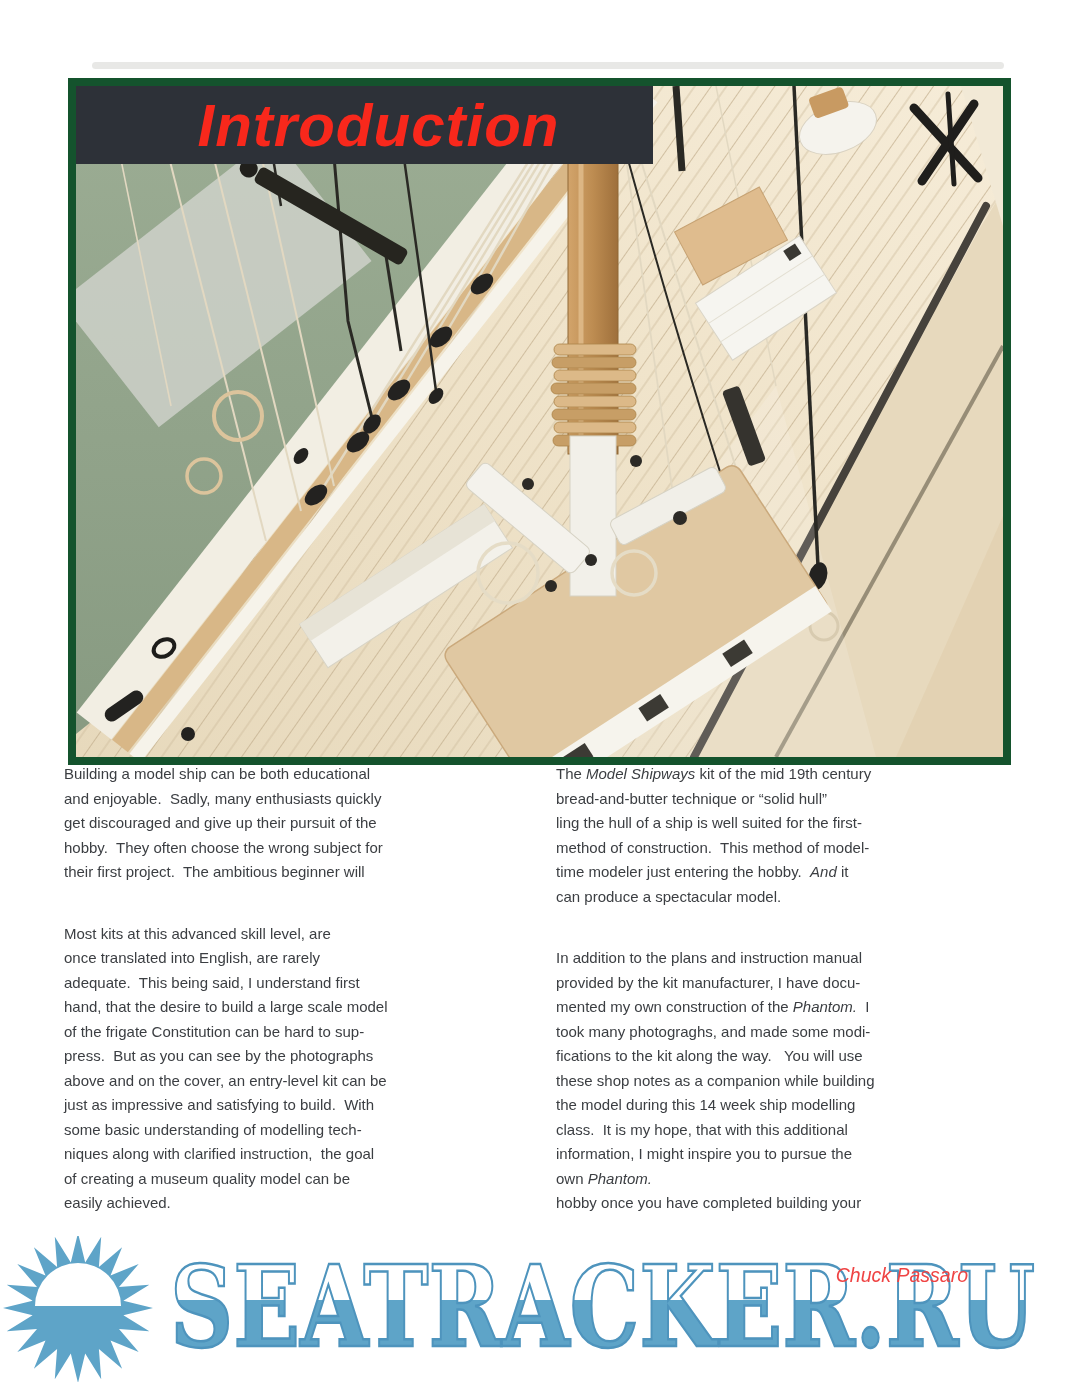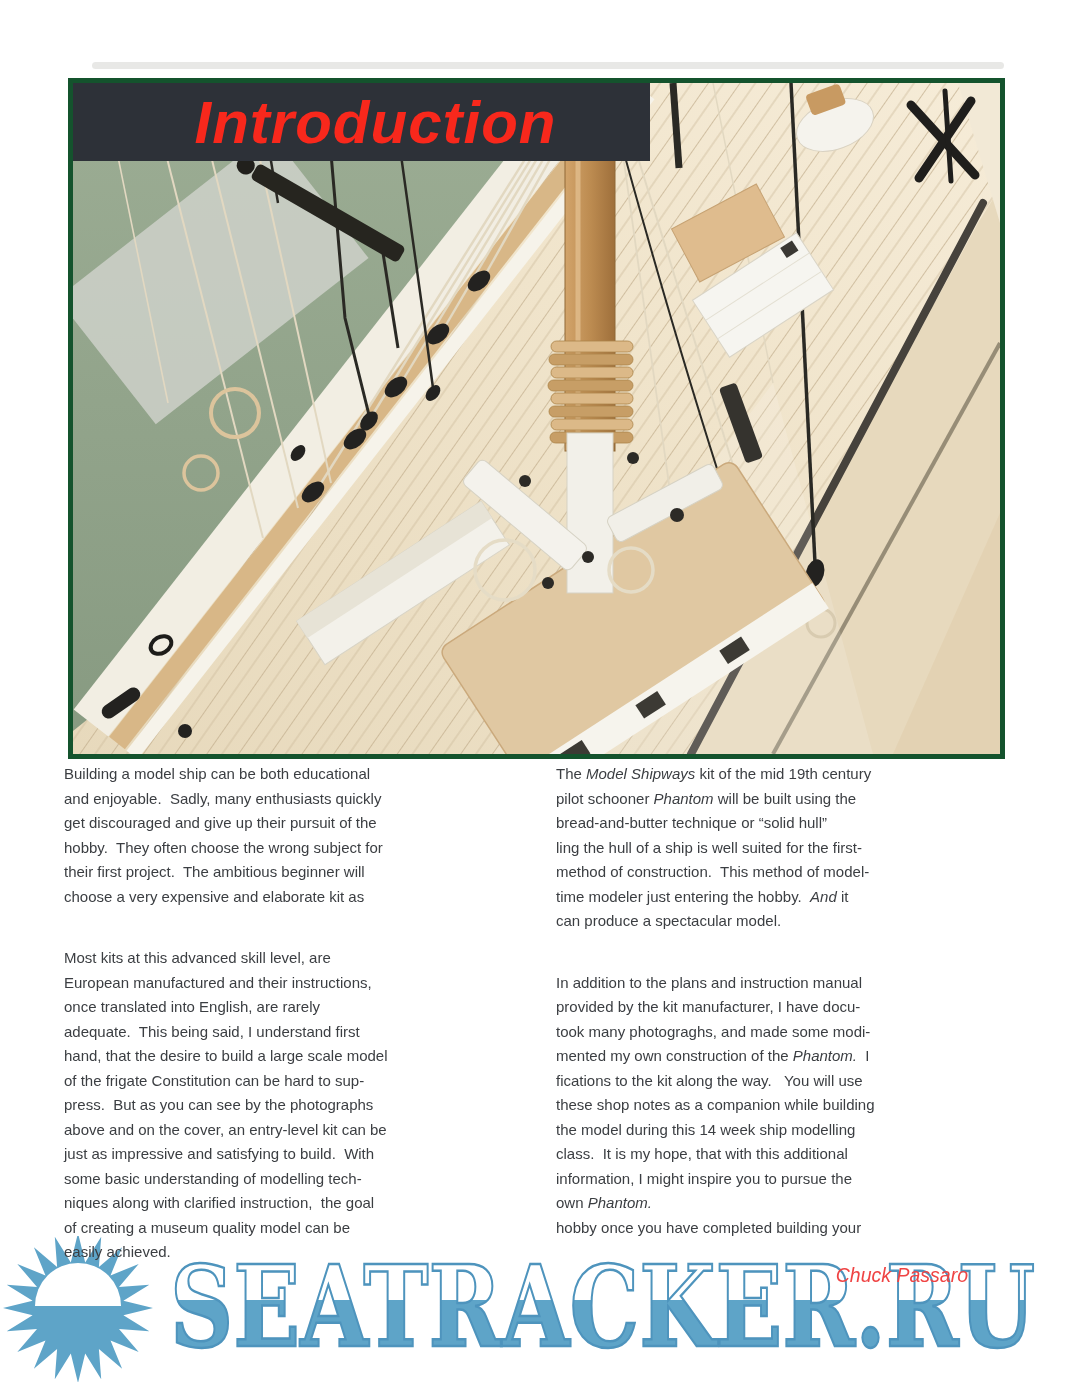--- a/index.html
+++ b/index.html
@@ -1,21 +1,21 @@
 <!DOCTYPE html>
 <html><head>
 <meta charset="utf-8">
 <style>
   html,body{margin:0;padding:0;background:#ffffff;}
   .page{position:relative;width:1080px;height:1382px;background:#fff;overflow:hidden;
         font-family:"Liberation Sans","DejaVu Sans",sans-serif;color:#3b3e42;}
   .scan-streak{position:absolute;left:92px;top:62px;width:912px;height:7px;
         background:#d8d8d6;opacity:.6;border-radius:4px;z-index:0;}
   .photo-frame{position:absolute;left:68px;top:78px;width:927px;height:671px;
-        border:5px solid #14532d;background:#fde047;z-index:1;}
+        border:8px solid #14532d;background:#fde047;z-index:1;}
   .photo-svg{position:absolute;left:0;top:0;width:927px;height:671px;display:block;}
   .banner{position:absolute;left:0;top:0;width:577px;height:78px;background:#2d3138;
         display:flex;align-items:center;justify-content:center;}
   .banner .title{font-size:60px;font-weight:bold;font-style:italic;color:#f8281c;
         letter-spacing:1px;padding-left:28px;}
   .col{position:absolute;top:762px;z-index:3;font-size:15px;line-height:24.5px;}
   .col-left{left:64px;width:466px;}
   .col-right{left:556px;width:466px;}
   .para{margin:0 0 37px 0;}
   .line{white-space:pre;height:24.5px;}
@@ -214,53 +214,50 @@
     <text class="wm-text" x="170" y="110" font-size="112" textLength="865" lengthAdjust="spacingAndGlyphs" fill="url(#wmGrad)" stroke="#4e94bd" stroke-width="2.5">SEATRACKER.RU</text>
   </svg>
 
   <div class="col col-left">
       <div class="para">
         <div class="line"><span>Building a model ship can be both educational</span></div>
         <div class="line"><span>and enjoyable.  Sadly, many enthusiasts quickly</span></div>
         <div class="line"><span>get discouraged and give up their pursuit of the</span></div>
         <div class="line"><span>hobby.  They often choose the wrong subject for</span></div>
         <div class="line"><span>their first project.  The ambitious beginner will</span></div>
-        <div class="line"><span>choose a very expensive and elaborate kit as</span></div>
       </div>
       <div class="para">
         <div class="line"><span>Most kits at this advanced skill level, are</span></div>
-        <div class="line"><span>European manufactured and their instructions,</span></div>
         <div class="line"><span>once translated into English, are rarely</span></div>
         <div class="line"><span>adequate.  This being said, I understand first</span></div>
         <div class="line"><span>hand, that the desire to build a large scale model</span></div>
         <div class="line"><span>of the frigate Constitution can be hard to sup-</span></div>
         <div class="line"><span>press.  But as you can see by the photographs</span></div>
         <div class="line"><span>above and on the cover, an entry-level kit can be</span></div>
         <div class="line"><span>just as impressive and satisfying to build.  With</span></div>
         <div class="line"><span>some basic understanding of modelling tech-</span></div>
         <div class="line"><span>niques along with clarified instruction,  the goal</span></div>
         <div class="line"><span>of creating a museum quality model can be</span></div>
         <div class="line"><span>easily achieved.</span></div>
       </div>
     </div>
   <div class="col col-right">
       <div class="para">
         <div class="line"><span>The </span><span class="it">Model Shipways</span><span> kit of the mid 19th century</span></div>
-        <div class="line"><span>pilot schooner </span><span class="it">Phantom</span><span> will be built using the</span></div>
         <div class="line"><span>bread-and-butter technique or “solid hull”</span></div>
         <div class="line"><span>ling the hull of a ship is well suited for the first-</span></div>
         <div class="line"><span>method of construction.  This method of model-</span></div>
         <div class="line"><span>time modeler just entering the hobby.  </span><span class="it">And</span><span> it</span></div>
         <div class="line"><span>can produce a spectacular model.</span></div>
       </div>
       <div class="para">
         <div class="line"><span>In addition to the plans and instruction manual</span></div>
         <div class="line"><span>provided by the kit manufacturer, I have docu-</span></div>
+        <div class="line"><span>mented my own construction of the </span><span class="it">Phantom.</span><span>  I</span></div>
         <div class="line"><span>took many photograghs, and made some modi-</span></div>
-        <div class="line"><span>mented my own construction of the </span><span class="it">Phantom.</span><span>  I</span></div>
         <div class="line"><span>fications to the kit along the way.   You will use</span></div>
         <div class="line"><span>these shop notes as a companion while building</span></div>
         <div class="line"><span>the model during this 14 week ship modelling</span></div>
         <div class="line"><span>class.  It is my hope, that with this additional</span></div>
         <div class="line"><span>information, I might inspire you to pursue the</span></div>
         <div class="line"><span>own </span><span class="it">Phantom.</span></div>
         <div class="line"><span>hobby once you have completed building your</span></div>
       </div>
     </div>
 

